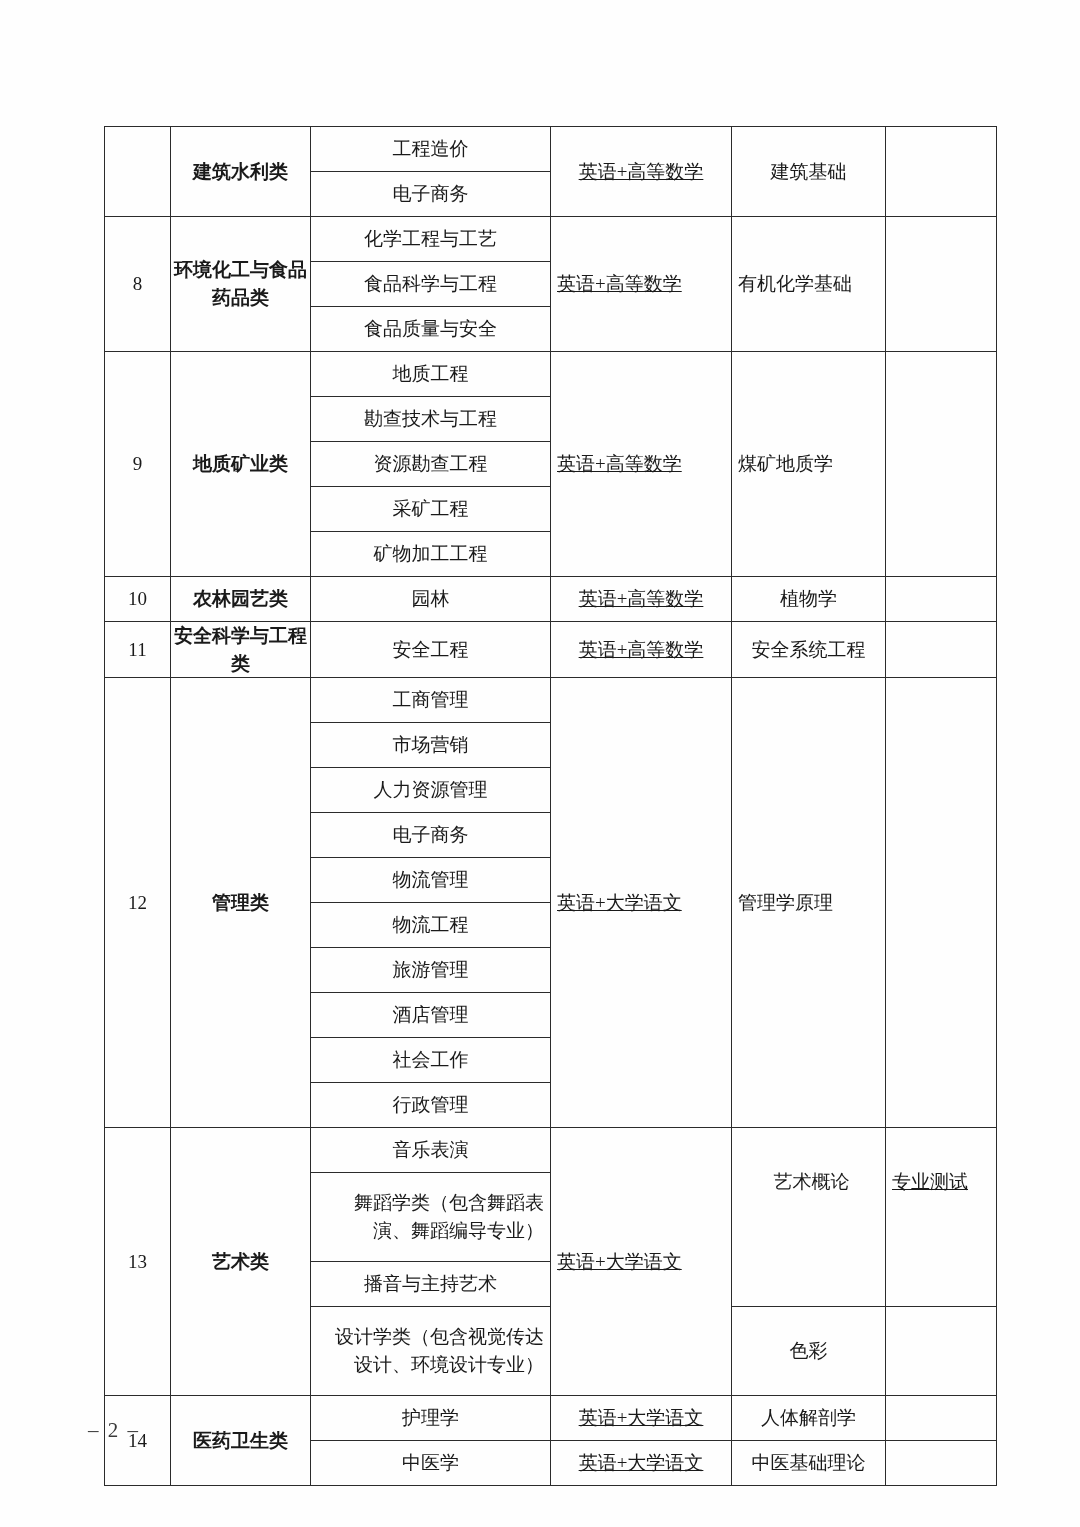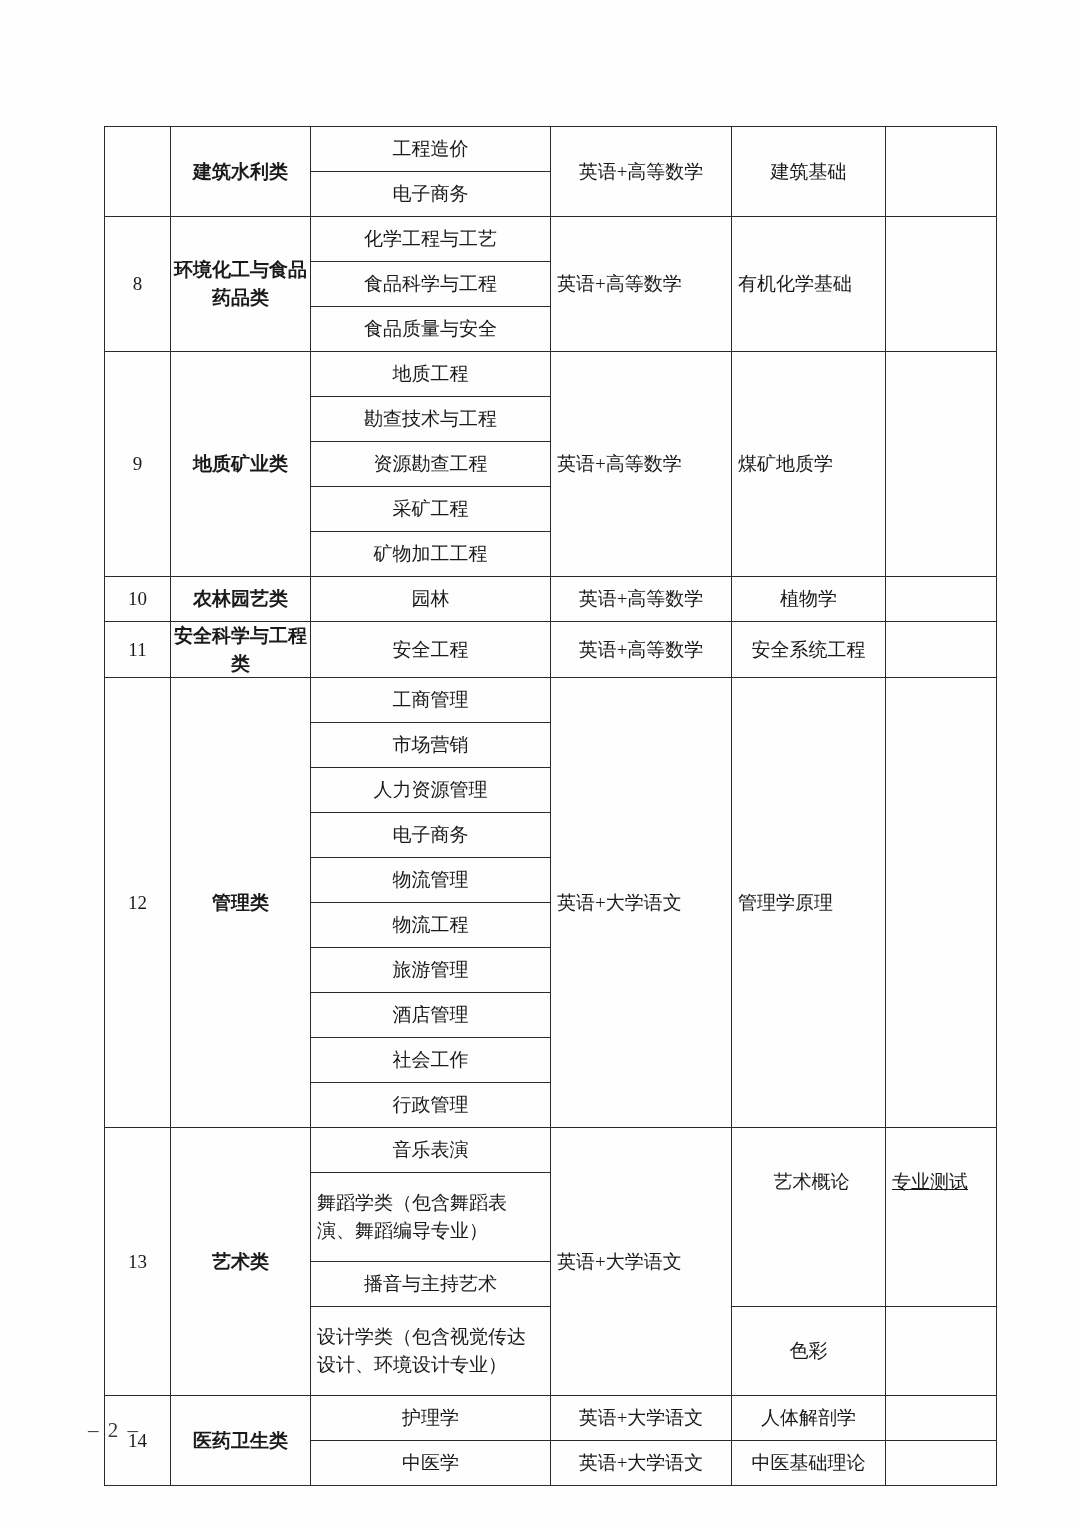--- a/index.html
+++ b/index.html
@@ -60,28 +60,29 @@
     font-size: 20px;
     text-align: center;
     padding: 2px 4px;
   }
   .cell-major {
     text-align: center;
     padding: 9px 8px;
     font-size: 19px;
   }
   .cell-major.wrapped {
-    text-align: left;
+    text-align: right;
     line-height: 1.5;
     padding: 7px 6px;
   }
   .cell-public {
     text-align: center;
     font-size: 19px;
     padding: 6px 4px;
+    text-decoration: underline;
   }
   .cell-public.leftal {
     text-align: left;
     padding-left: 6px;
   }
   .cell-pro {
     text-align: center;
     font-size: 19px;
     padding: 6px 4px;
   }

